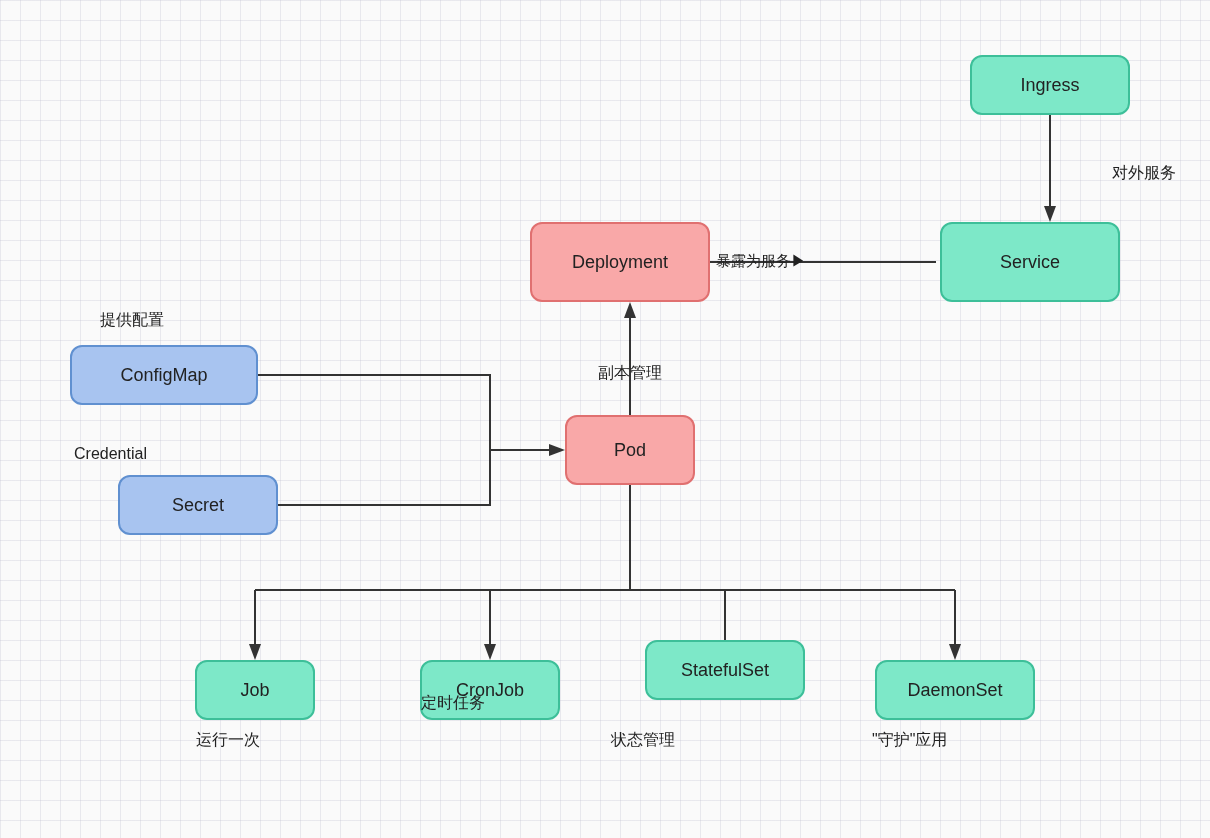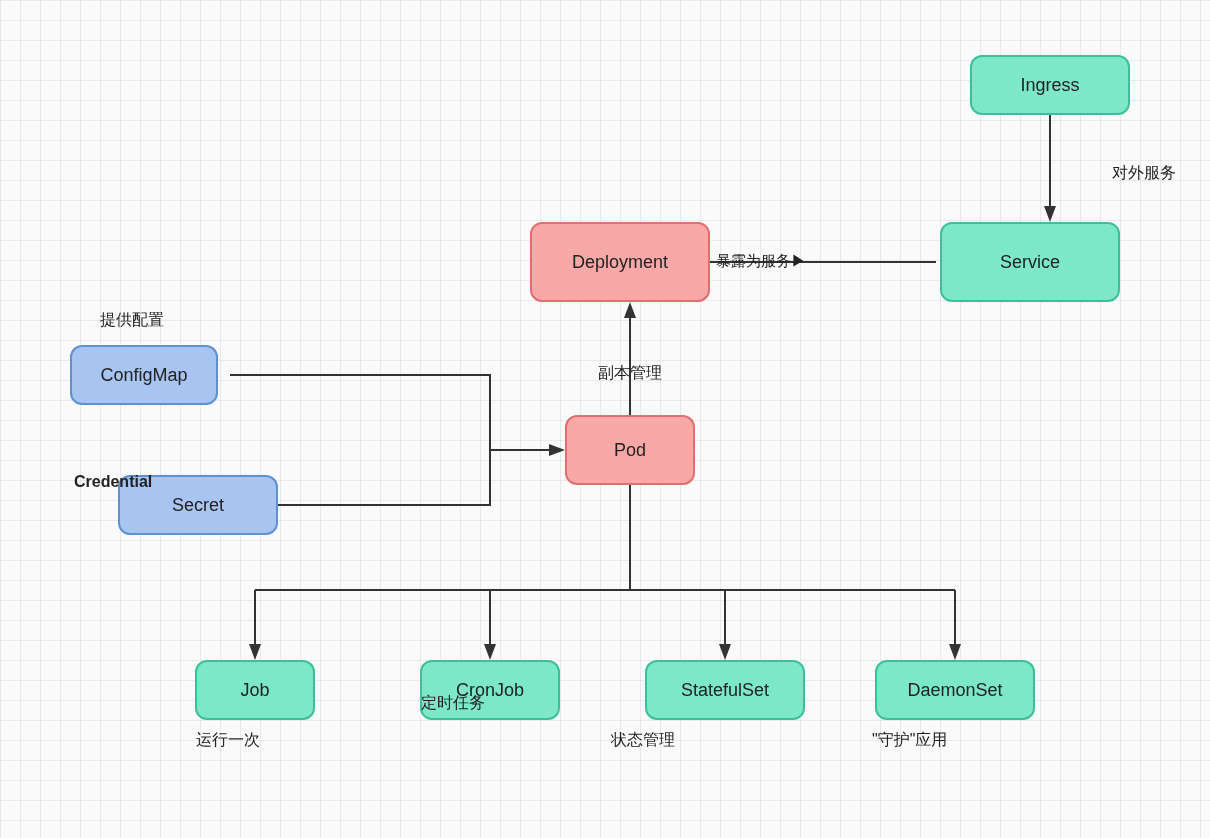--- a/index.html
+++ b/index.html
@@ -53,22 +53,21 @@
     }
 
     .label {
       position: absolute;
       font-size: 16px;
       color: #222;
       white-space: nowrap;
     }
 
     .label-bold {
-      font-weight: bold;
-      margin-top: 28px;
+      font-weight: normal;
     }
 
     svg.arrows {
       position: absolute;
       top: 0;
       left: 0;
       width: 1210px;
       height: 838px;
       pointer-events: none;
       overflow: visible;
@@ -124,37 +123,37 @@
   </div>
 
   <div class="node node-pink" style="left:565px;top:415px;width:130px;height:70px;">
     <span>Pod</span>
   </div>
 
   <div class="node node-pink" style="left:530px;top:222px;width:180px;height:80px;">
     <span>Deployment</span>
   </div>
 
-  <div class="node node-blue" style="left:70px;top:345px;width:148px;height:60px;">
+  <div class="node node-blue" style="left:70px;top:345px;width:188px;height:60px;">
     <span>ConfigMap</span>
   </div>
 
   <div class="node node-blue" style="left:70px;top:475px;width:160px;height:60px;margin-left:48px;">
     <span>Secret</span>
   </div>
 
   <div class="node node-green" style="left:195px;top:660px;width:120px;height:60px;">
     <span>Job</span>
   </div>
 
   <div class="node node-green" style="left:420px;top:660px;width:140px;height:60px;">
     <span>CronJob</span>
   </div>
 
-  <div class="node node-green" style="left:645px;top:660px;width:160px;height:60px;">
+  <div class="node node-green" style="left:645px;top:640px;width:160px;height:60px;">
     <span>StatefulSet</span>
   </div>
 
   <div class="node node-green" style="left:875px;top:660px;width:160px;height:60px;">
     <span>DaemonSet</span>
   </div>
 
   <div class="label" style="left:100px;top:310px;">提供配置</div>
 
   <div class="label label-bold" style="left:74px;top:445px;">Credential</div>

